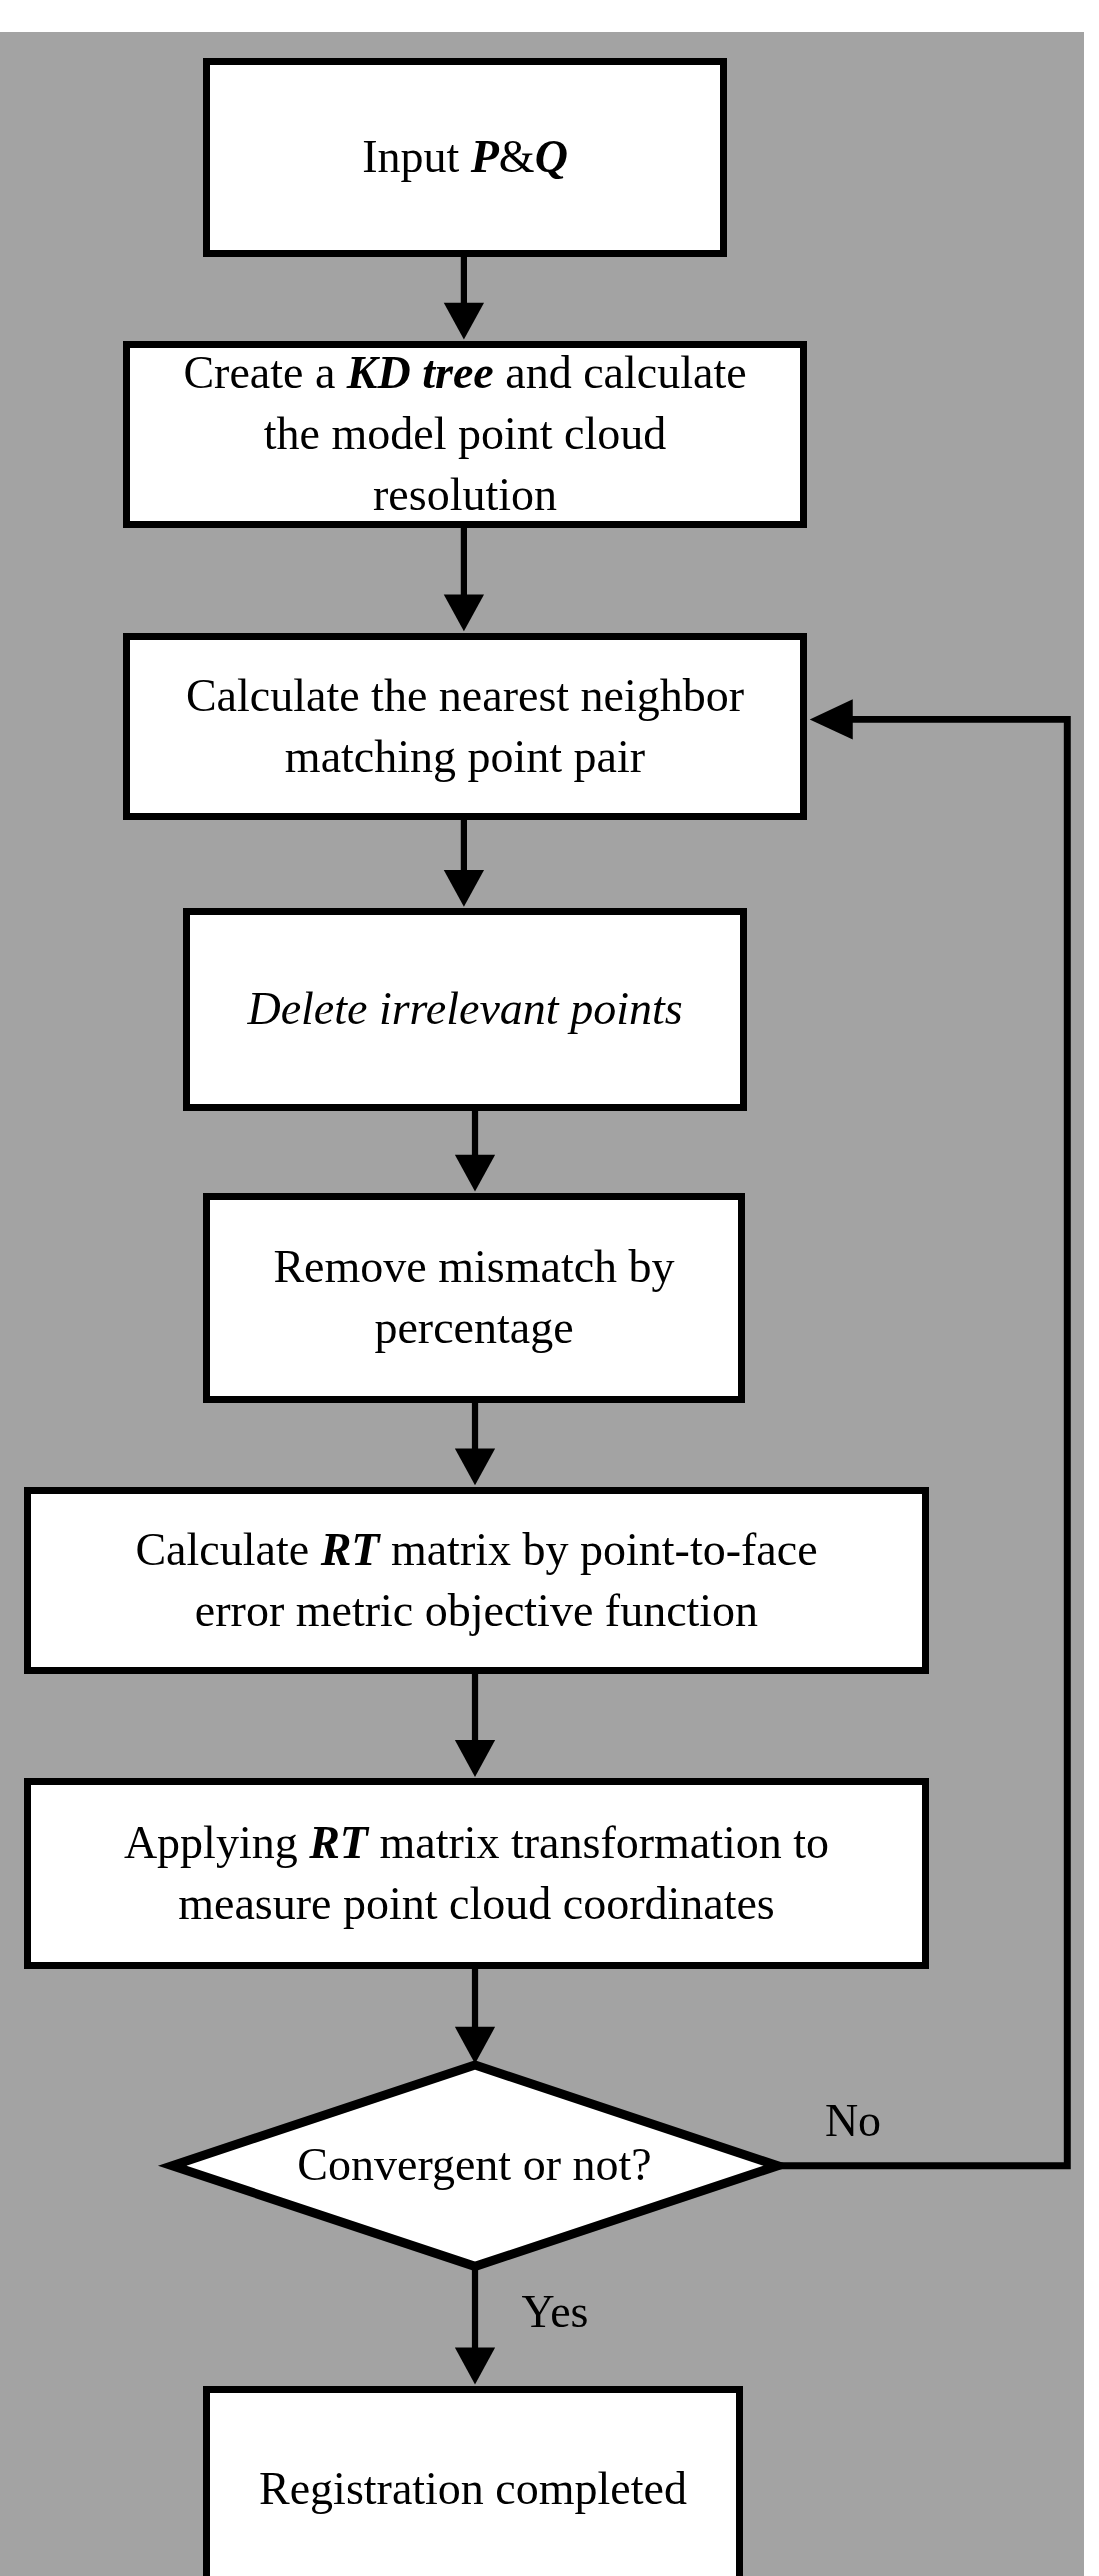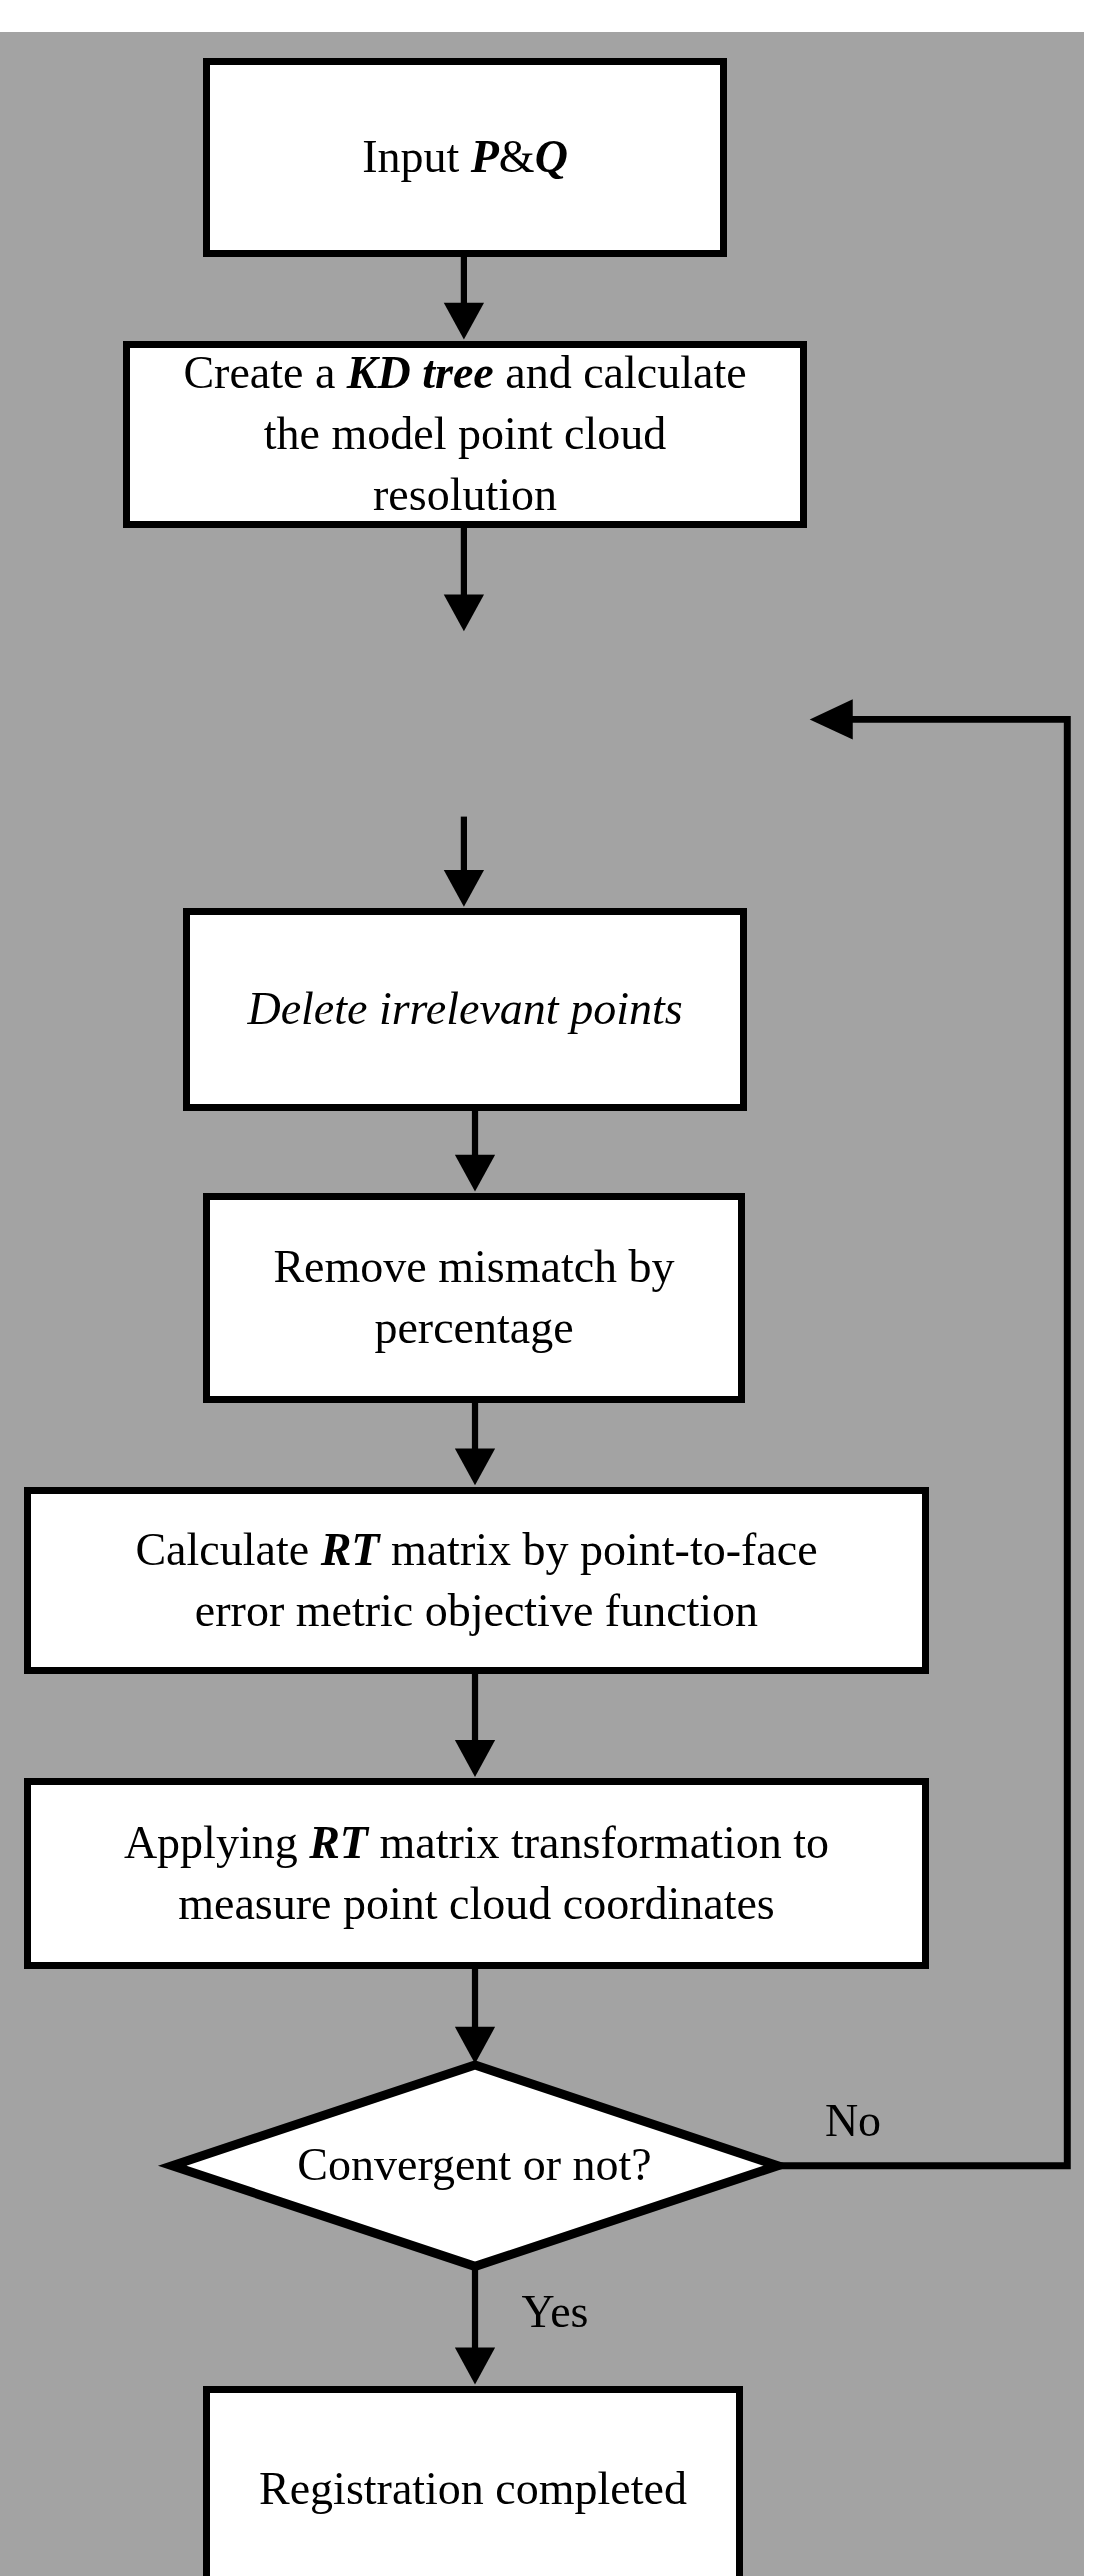--- a/index.html
+++ b/index.html
@@ -107,20 +107,24 @@
   <div class="node" id="n-input">
     <span><span>Input </span><span class="bi">P</span><span>&amp;</span><span class="bi">Q</span></span>
   </div>
 
   <div class="node" id="n-kdtree">
     <span><span>Create a </span><span class="bi">KD tree</span><span> and calculate
 the model point cloud
 resolution</span></span>
   </div>
 
+  <div class="node" id="n-nearest">
+    <span>Calculate the nearest neighbor
+matching point pair</span>
+  </div>
 
   <div class="node" id="n-delete">
     <span>Delete irrelevant points</span>
   </div>
 
   <div class="node" id="n-remove">
     <span>Remove mismatch by
 percentage</span>
   </div>
 

